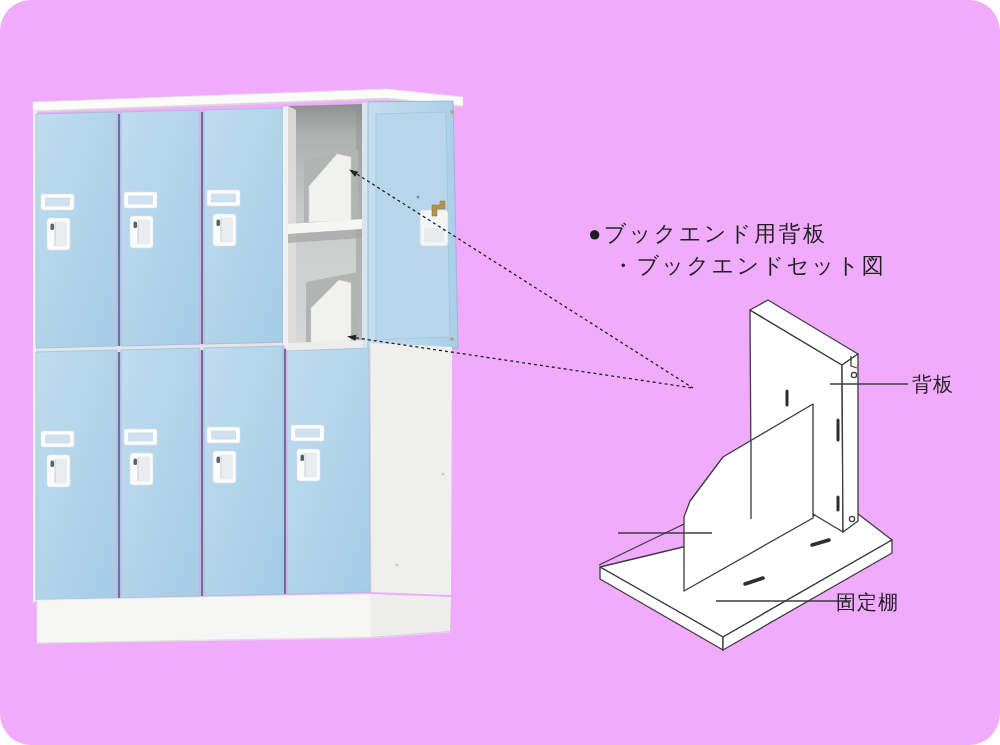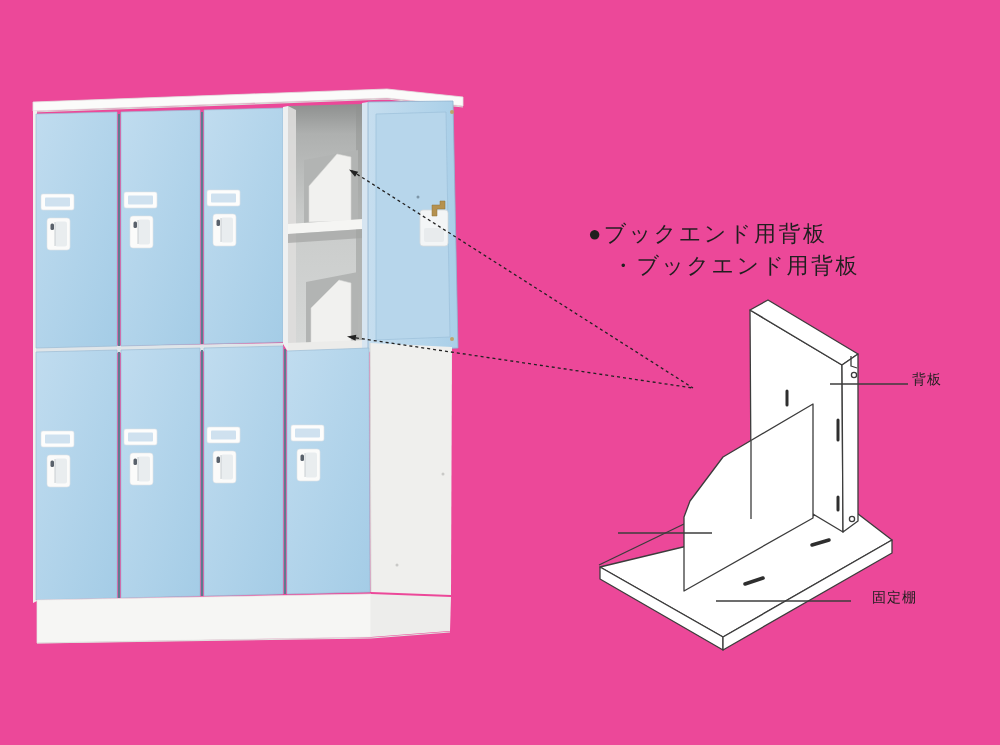--- a/index.html
+++ b/index.html
@@ -1,26 +1,27 @@
 <!DOCTYPE html>
 <html style="--c-door_blue: #aacfe8; --c-door_blue_light: #c2dcee; --c-door_gap: #5f7a8e; --c-cabinet_white: #f6f6f4; --c-interior_gray: #c6c8c7; --c-interior_gray_dark: #8e908f; --c-bookend_gray: #b2b4b3; --c-bookend_white: #f1f1ef; --c-brass: #b5914f; --c-diagram_line: #3c3c3c; --c-text: #1f1f1f;"><head>
 <meta charset="utf-8">
 <style>
   html,body{margin:0;padding:0;background:#fff;}
   .canvas{
-    position:relative;width:1000px;height:745px;background:#ec4899;overflow:hidden;
+    position:relative;width:1000px;height:745px;background:#f0abfc;overflow:hidden;
     font-family:"Liberation Sans","DejaVu Sans",sans-serif;
+    border-radius:31px;
   }
   .scene{position:absolute;left:0;top:0;width:1000px;height:745px;}
   .jp{
     position:absolute;color:var(--c-text,#1f1f1f);white-space:nowrap;
     font-family:"Liberation Sans","DejaVu Sans",sans-serif;
   }
   .heading-line{font-size:22px;font-weight:500;letter-spacing:2.5px;}
-  .part-label{font-size:14px;font-weight:500;letter-spacing:1px;}
+  .part-label{font-size:20px;font-weight:500;letter-spacing:1px;}
   
   .door{fill:url(#doorGrad);stroke:#9cbbd4;stroke-width:.7;}
   .gapline{stroke:var(--c-door_gap,#5f7a8e);stroke-width:2;}
   .dline{stroke:var(--c-diagram_line,#3c3c3c);stroke-width:1.3;fill:none;}
   .dfill{stroke:var(--c-diagram_line,#3c3c3c);stroke-width:1.3;fill:#ffffff;}
   .slot{stroke:#2e2e2e;stroke-width:3;stroke-linecap:round;}
   .slot2{stroke:#2e2e2e;stroke-width:3.5;stroke-linecap:round;}
   .arrow{stroke:#222222;stroke-width:1.3;stroke-dasharray:3 3;fill:none;}
 </style>
 </head>
@@ -176,17 +177,17 @@
 
       <g>
         <line class="dline" x1="830" y1="384" x2="908" y2="384" stroke-width="1.2"></line>
         <line class="dline" x1="618" y1="533" x2="712" y2="533" stroke-width="1.2"></line>
         <line class="dline" x1="716" y1="601" x2="851" y2="601" stroke-width="1.2"></line>
       </g>
     </g>
   </svg>
 
   <div class="jp heading-line" style="left:588px;top:219px;">●ブックエンド用背板</div>
-  <div class="jp heading-line" style="left:612px;top:251px;">・ブックエンド用背板</div>
+  <div class="jp heading-line" style="left:612px;top:251px;">・ブックエンドセット図</div>
 
   <div class="jp part-label" style="left:912px;top:371px;">背板</div>
-  <div class="jp part-label" style="left:872px;top:589px;">固定棚</div>
+  <div class="jp part-label" style="left:836px;top:589px;">固定棚</div>
 </div>
 
 </body></html>

